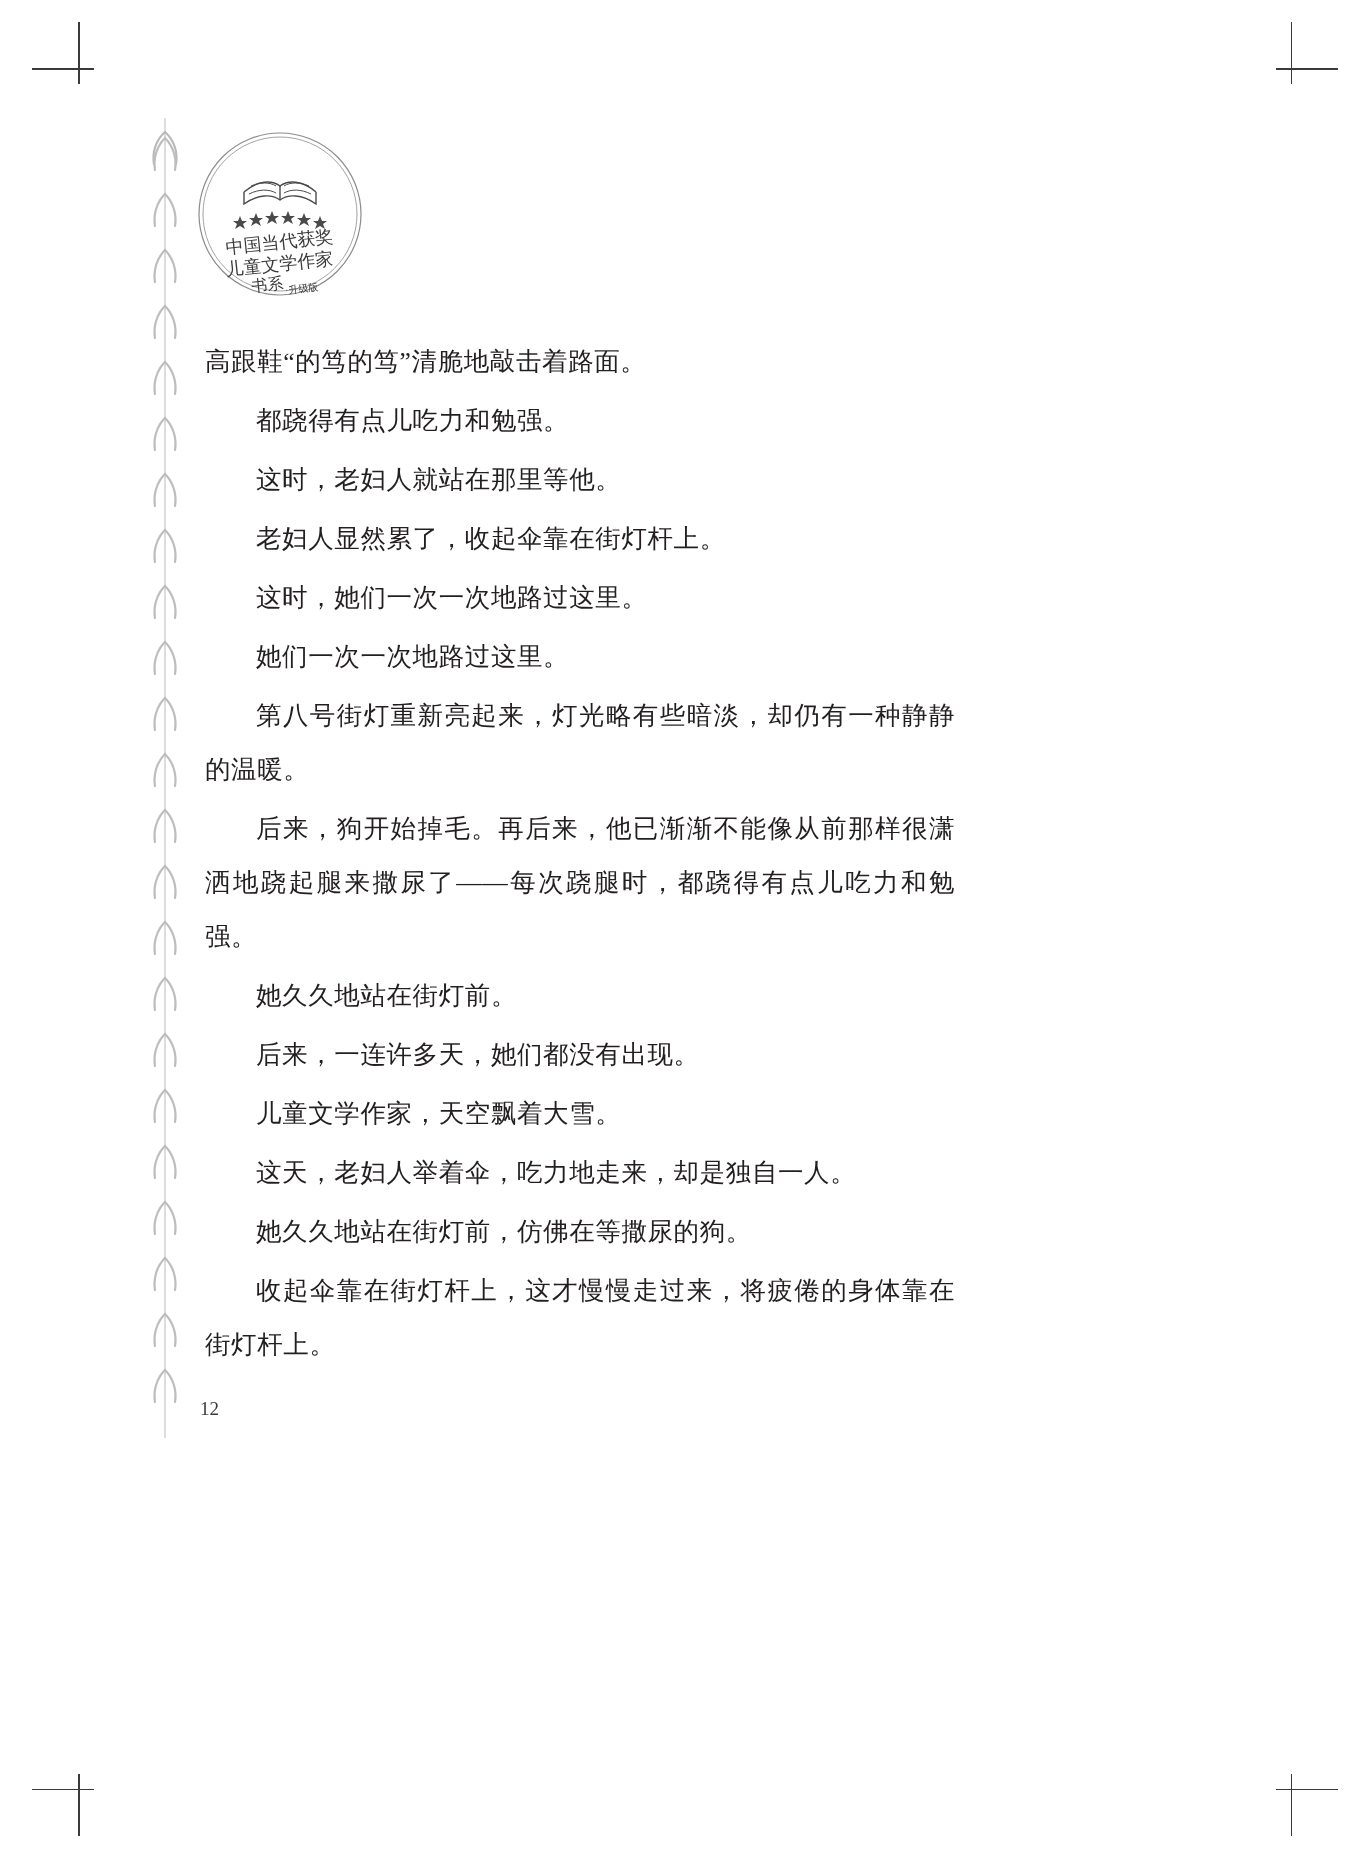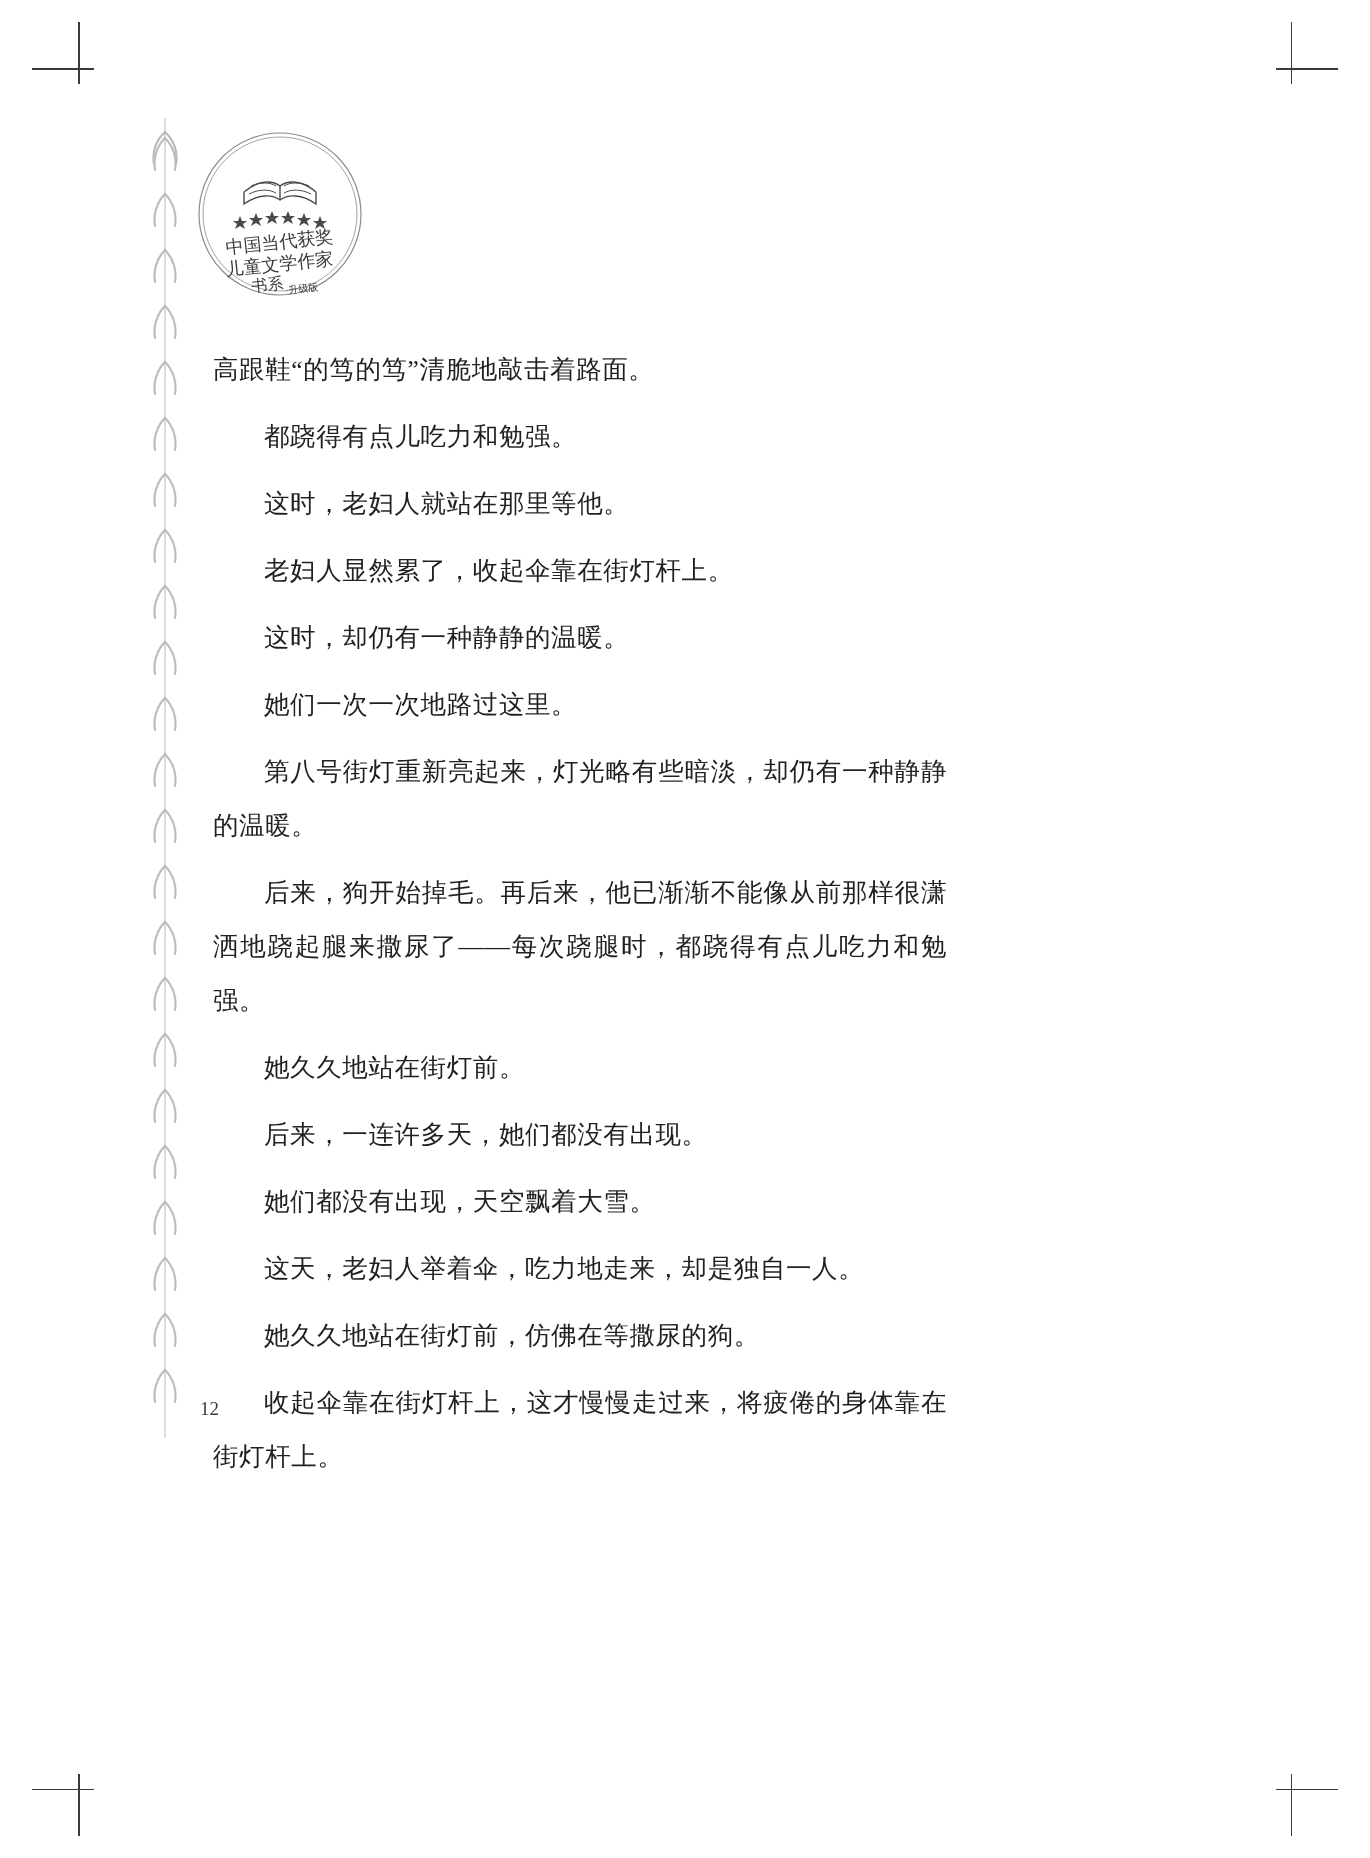--- a/index.html
+++ b/index.html
@@ -69,21 +69,21 @@
     left: 200px;
     top: 330px;
     width: 760px;
   }
   .para {
     font-size: 25.5px;
     line-height: 54px;
     letter-spacing: 0.6px;
     text-align: justify;
     text-justify: inter-ideograph;
-    margin: 13px;
+    margin: 5px;
     text-indent: 2em;
   }
   .para.no-indent {
     text-indent: 0;
   }
 
   .folio {
     position: absolute;
     left: 200px;
     top: 1398px;
@@ -251,25 +251,25 @@
   
   
   
 </div>
 
 <div class="page-body">
   <p class="para no-indent">高跟鞋“的笃的笃”清脆地敲击着路面。</p>
   <p class="para">都跷得有点儿吃力和勉强。</p>
   <p class="para">这时，老妇人就站在那里等他。</p>
   <p class="para">老妇人显然累了，收起伞靠在街灯杆上。</p>
-  <p class="para">这时，却仍有一种静静的温暖。</p>
+  <p class="para">这时，她们一次一次地路过这里。</p>
   <p class="para">她们一次一次地路过这里。</p>
   <p class="para">第八号街灯重新亮起来，灯光略有些暗淡，却仍有一种静静的温暖。</p>
   <p class="para">后来，狗开始掉毛。再后来，他已渐渐不能像从前那样很潇洒地跷起腿来撒尿了——每次跷腿时，都跷得有点儿吃力和勉强。</p>
   <p class="para">她久久地站在街灯前。</p>
   <p class="para">后来，一连许多天，她们都没有出现。</p>
-  <p class="para">她们都没有出现，天空飘着大雪。</p>
+  <p class="para">儿童文学作家，天空飘着大雪。</p>
   <p class="para">这天，老妇人举着伞，吃力地走来，却是独自一人。</p>
   <p class="para">她久久地站在街灯前，仿佛在等撒尿的狗。</p>
   <p class="para">收起伞靠在街灯杆上，这才慢慢走过来，将疲倦的身体靠在街灯杆上。</p>
 </div>
 
 <div class="folio">12</div>
 
 </body></html>

